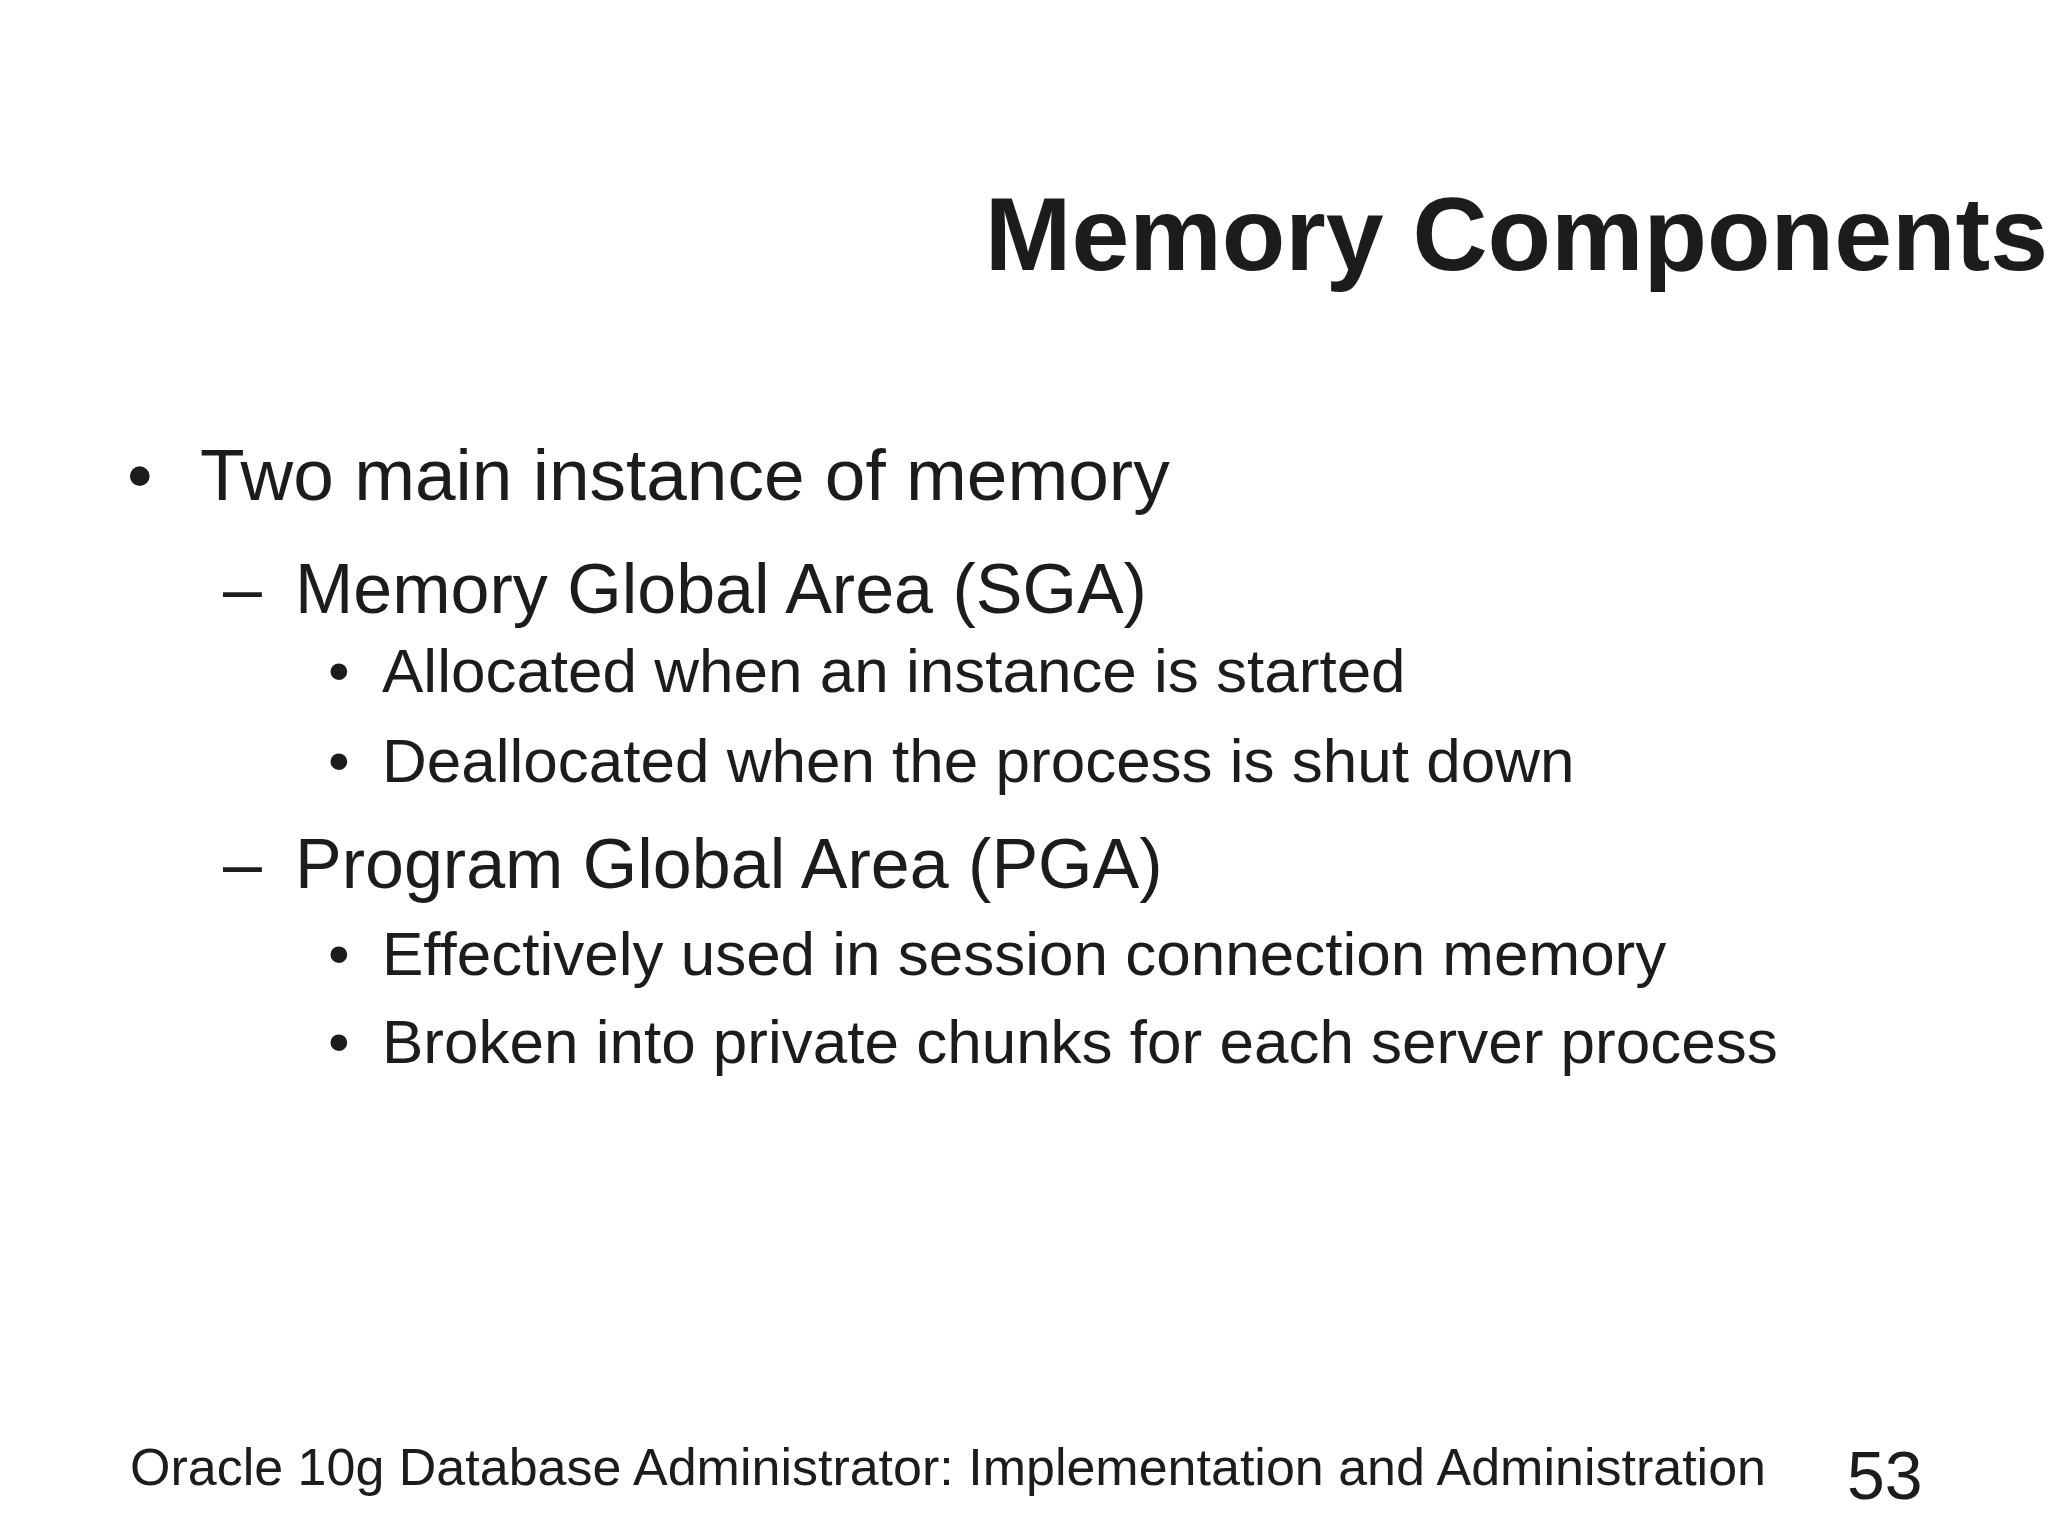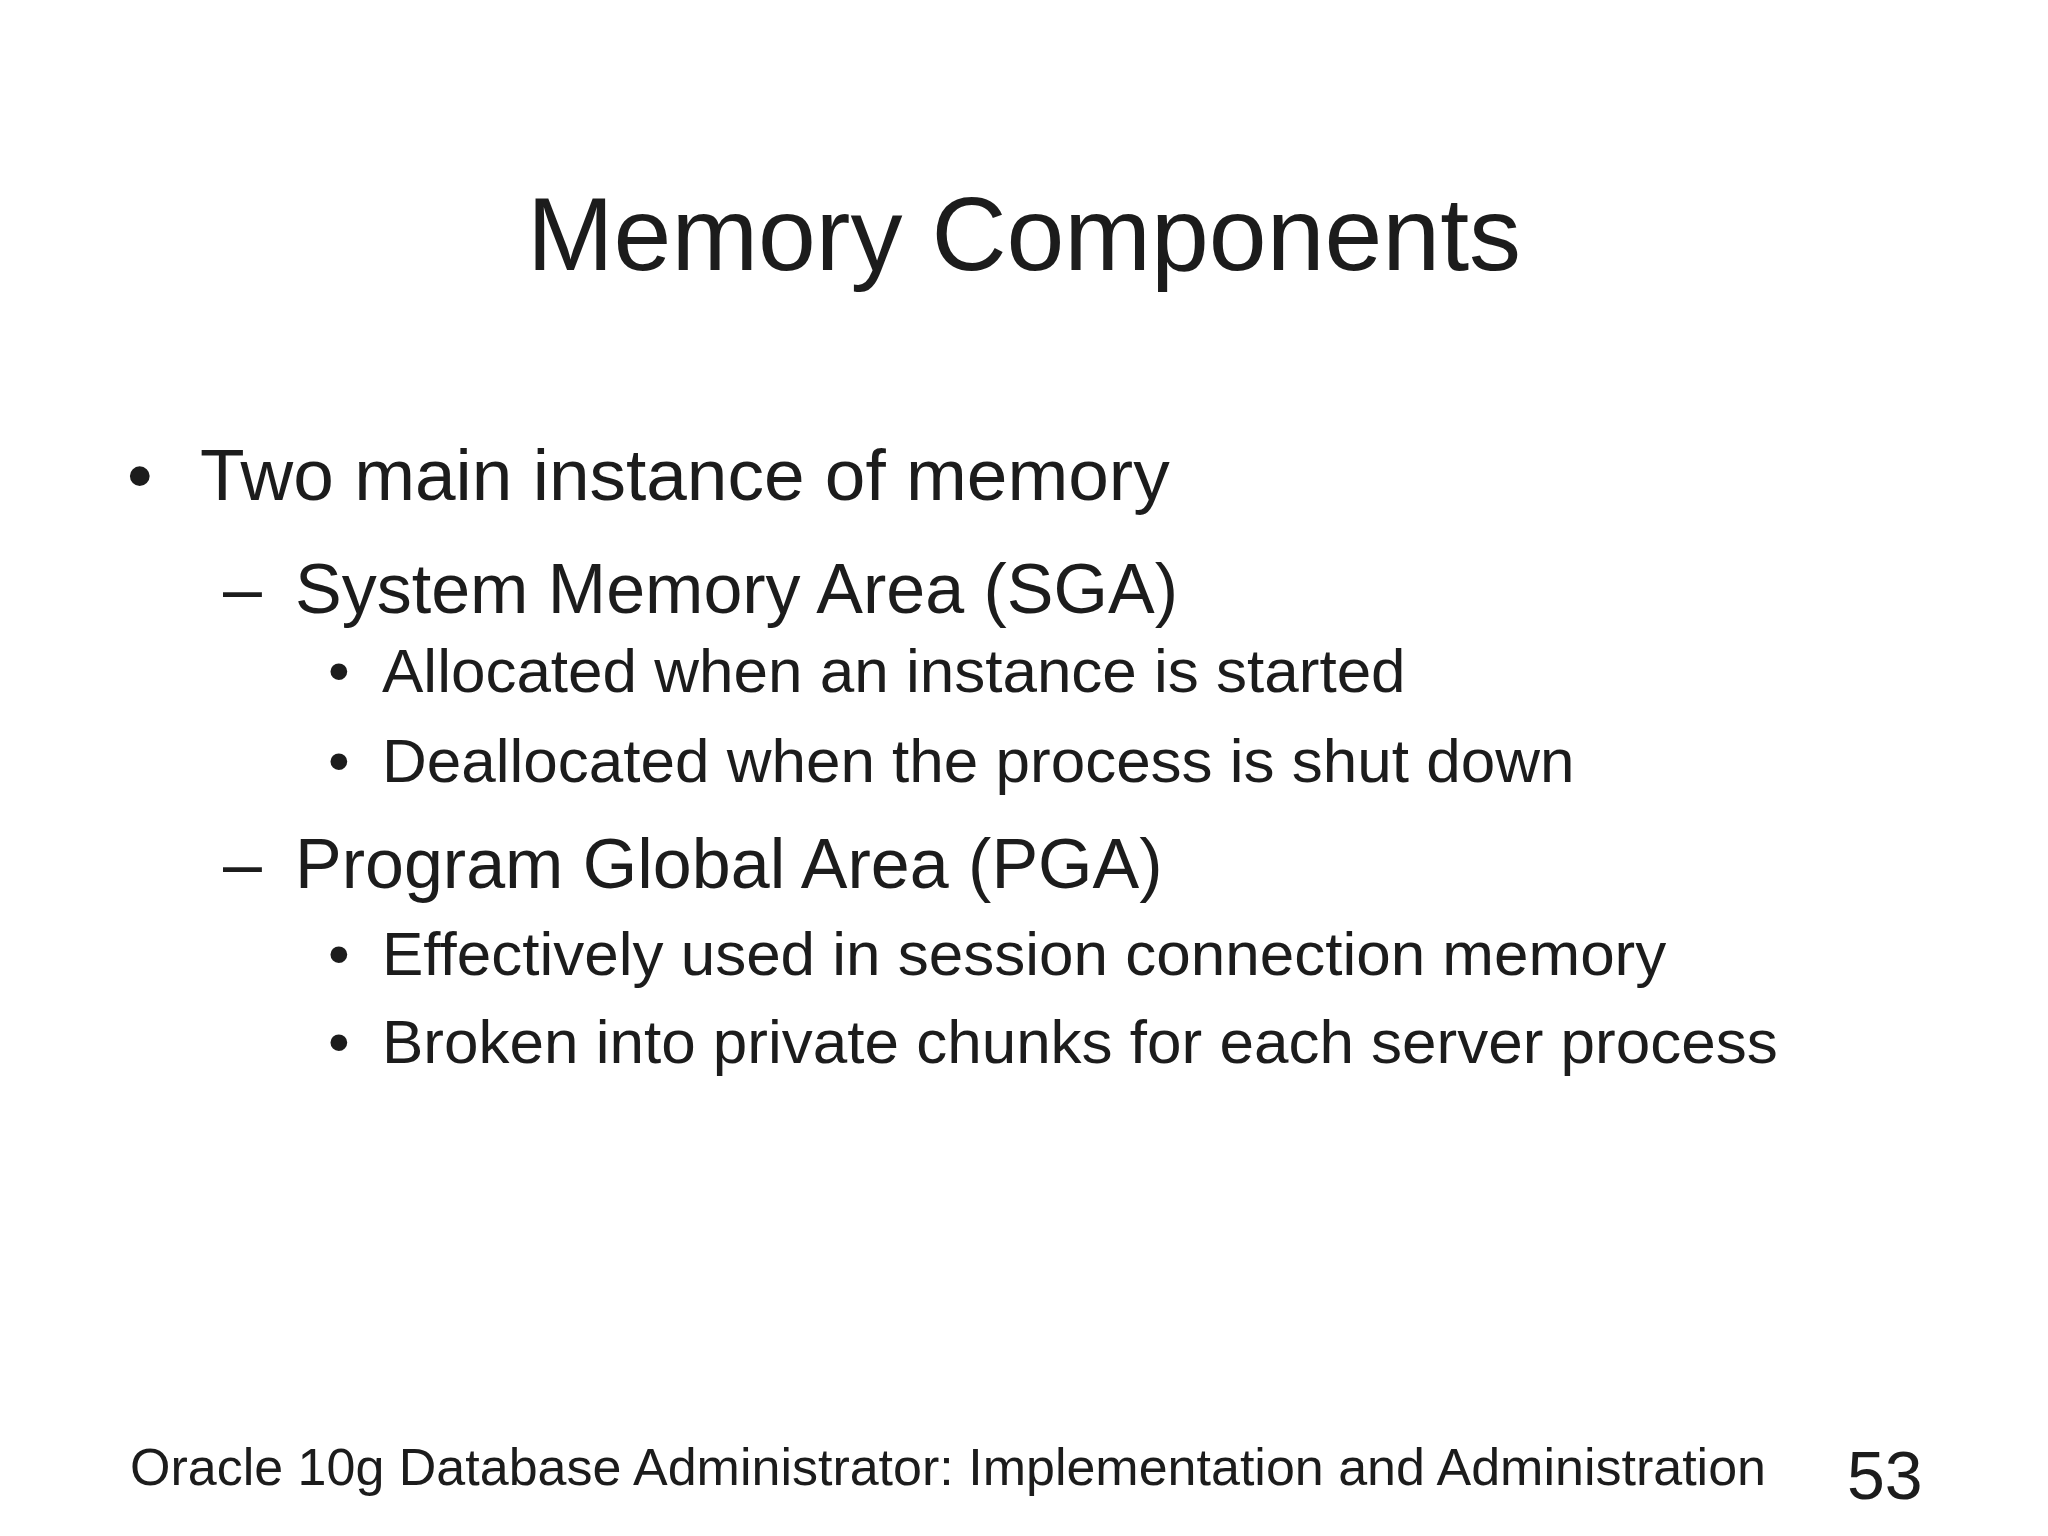--- a/index.html
+++ b/index.html
@@ -68,30 +68,30 @@
     font-size: 68px;
     line-height: 1;
     color: #1c1c1c;
   }
 </style>
 </head>
 <body>
 
 <div class="slide">
 
-  <h1 class="title" style="margin:0; font-weight:normal;">Memory Components</h1>
+  <h1 class="title" style="margin:0; font-weight:bold;text-align:right;">Memory Components</h1>
 
   <div class="line lvl1 b0">
     <span class="marker">•</span>
     <span class="text">Two main instance of memory</span>
   </div>
 
   <div class="line lvl2 b1">
     <span class="marker">–</span>
-    <span class="text">System Memory Area (SGA)</span>
+    <span class="text">Memory Global Area (SGA)</span>
   </div>
 
   <div class="line lvl3 b2">
     <span class="marker">•</span>
     <span class="text">Allocated when an instance is started</span>
   </div>
 
   <div class="line lvl3 b3">
     <span class="marker">•</span>
     <span class="text">Deallocated when the process is shut down</span>

